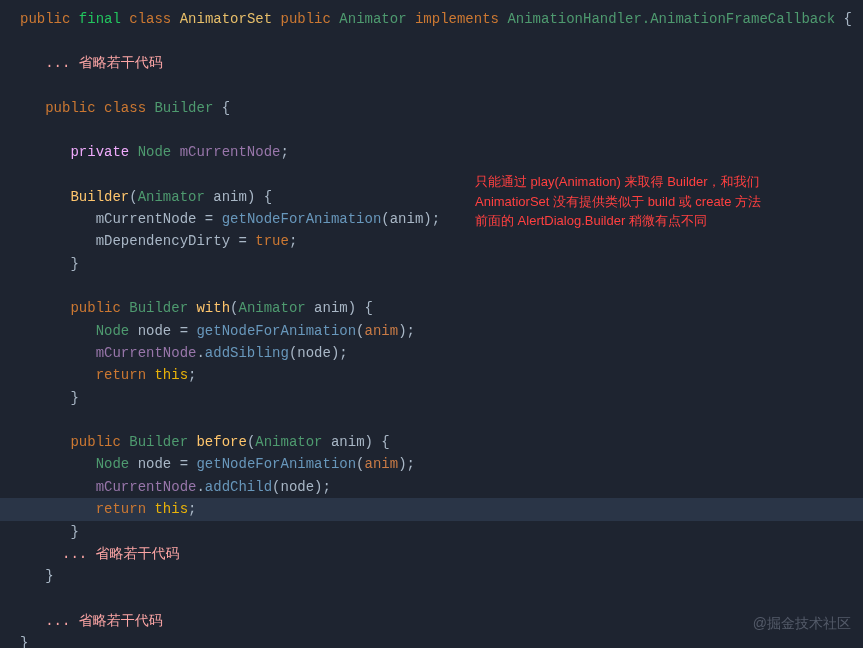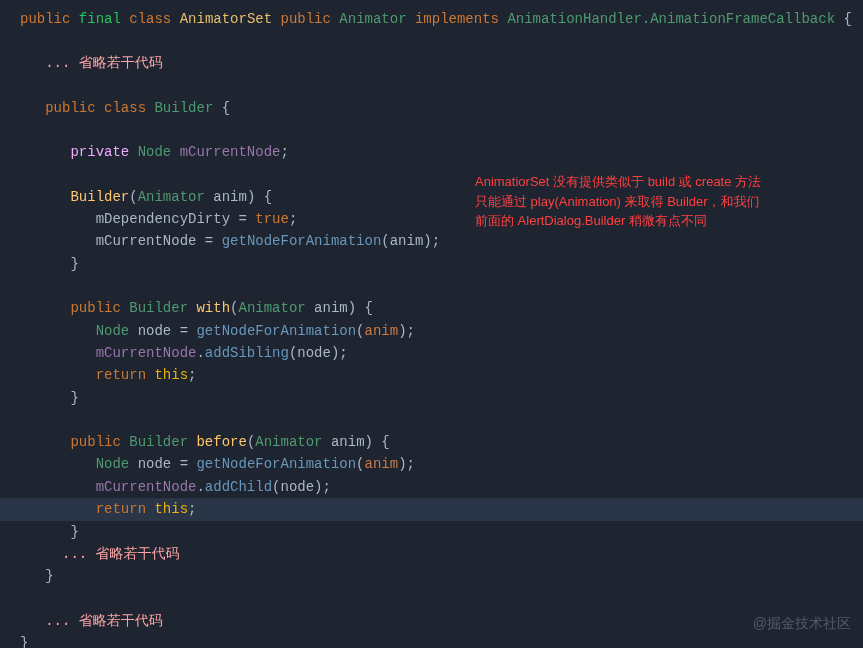--- a/index.html
+++ b/index.html
@@ -80,22 +80,22 @@
 
   <div class="line">   <span class="kw-public">public</span> <span class="kw-class">class</span> <span class="cls-type">Builder</span><span class="punct"> {</span></div>
 
   <div class="line"></div>
 
   <div class="line">      <span class="kw-private">private</span> <span class="cls-type">Node</span> <span class="field">mCurrentNode</span><span class="punct">;</span></div>
 
   <div class="line"></div>
 
   <div class="line">      <span class="method">Builder</span><span class="punct">(</span><span class="cls-type">Animator</span> <span class="punct">anim</span><span class="punct">) {</span></div>
+  <div class="line">         <span class="punct">mCurrentNode</span><span class="punct"> = </span><span class="fn-call">getNodeForAnimation</span><span class="punct">(</span><span class="punct">anim</span><span class="punct">);</span></div>
   <div class="line">         <span class="punct">mDependencyDirty</span><span class="punct"> = </span><span class="kw-true">true</span><span class="punct">;</span></div>
-  <div class="line">         <span class="punct">mCurrentNode</span><span class="punct"> = </span><span class="fn-call">getNodeForAnimation</span><span class="punct">(</span><span class="punct">anim</span><span class="punct">);</span></div>
   <div class="line">      <span class="punct">}</span></div>
 
   <div class="line"></div>
 
   <div class="line">      <span class="kw-public">public</span> <span class="cls-type">Builder</span> <span class="method">with</span><span class="punct">(</span><span class="cls-type">Animator</span> <span class="punct">anim</span><span class="punct">) {</span></div>
   <div class="line">         <span class="cls-type">Node</span> <span class="punct">node</span><span class="punct"> = </span><span class="fn-call">getNodeForAnimation</span><span class="punct">(</span><span class="param">anim</span><span class="punct">);</span></div>
   <div class="line">         <span class="field">mCurrentNode</span><span class="punct">.</span><span class="fn-call">addSibling</span><span class="punct">(</span><span class="punct">node</span><span class="punct">);</span></div>
   <div class="line">         <span class="kw-return">return</span> <span class="kw-this">this</span><span class="punct">;</span></div>
   <div class="line">      <span class="punct">}</span></div>
 
@@ -108,20 +108,20 @@
   <div class="line">      <span class="punct">}</span></div>
   <div class="line">     <span class="cmt">... 省略若干代码</span></div>
   <div class="line">   <span class="punct">}</span></div>
 
   <div class="line"></div>
 
   <div class="line">   <span class="cmt">... 省略若干代码</span></div>
   <div class="line"><span class="punct">}</span></div>
 
   <div class="annotation-box">
+    <div>只能通过 play(Animation) 来取得 Builder，和我们</div>
     <div>AnimatiorSet 没有提供类似于 build 或 create 方法</div>
-    <div>只能通过 play(Animation) 来取得 Builder，和我们</div>
     <div>前面的 AlertDialog.Builder 稍微有点不同</div>
   </div>
 
 </div>
 
 <div class="watermark">@掘金技术社区</div>
 
 </body></html>

